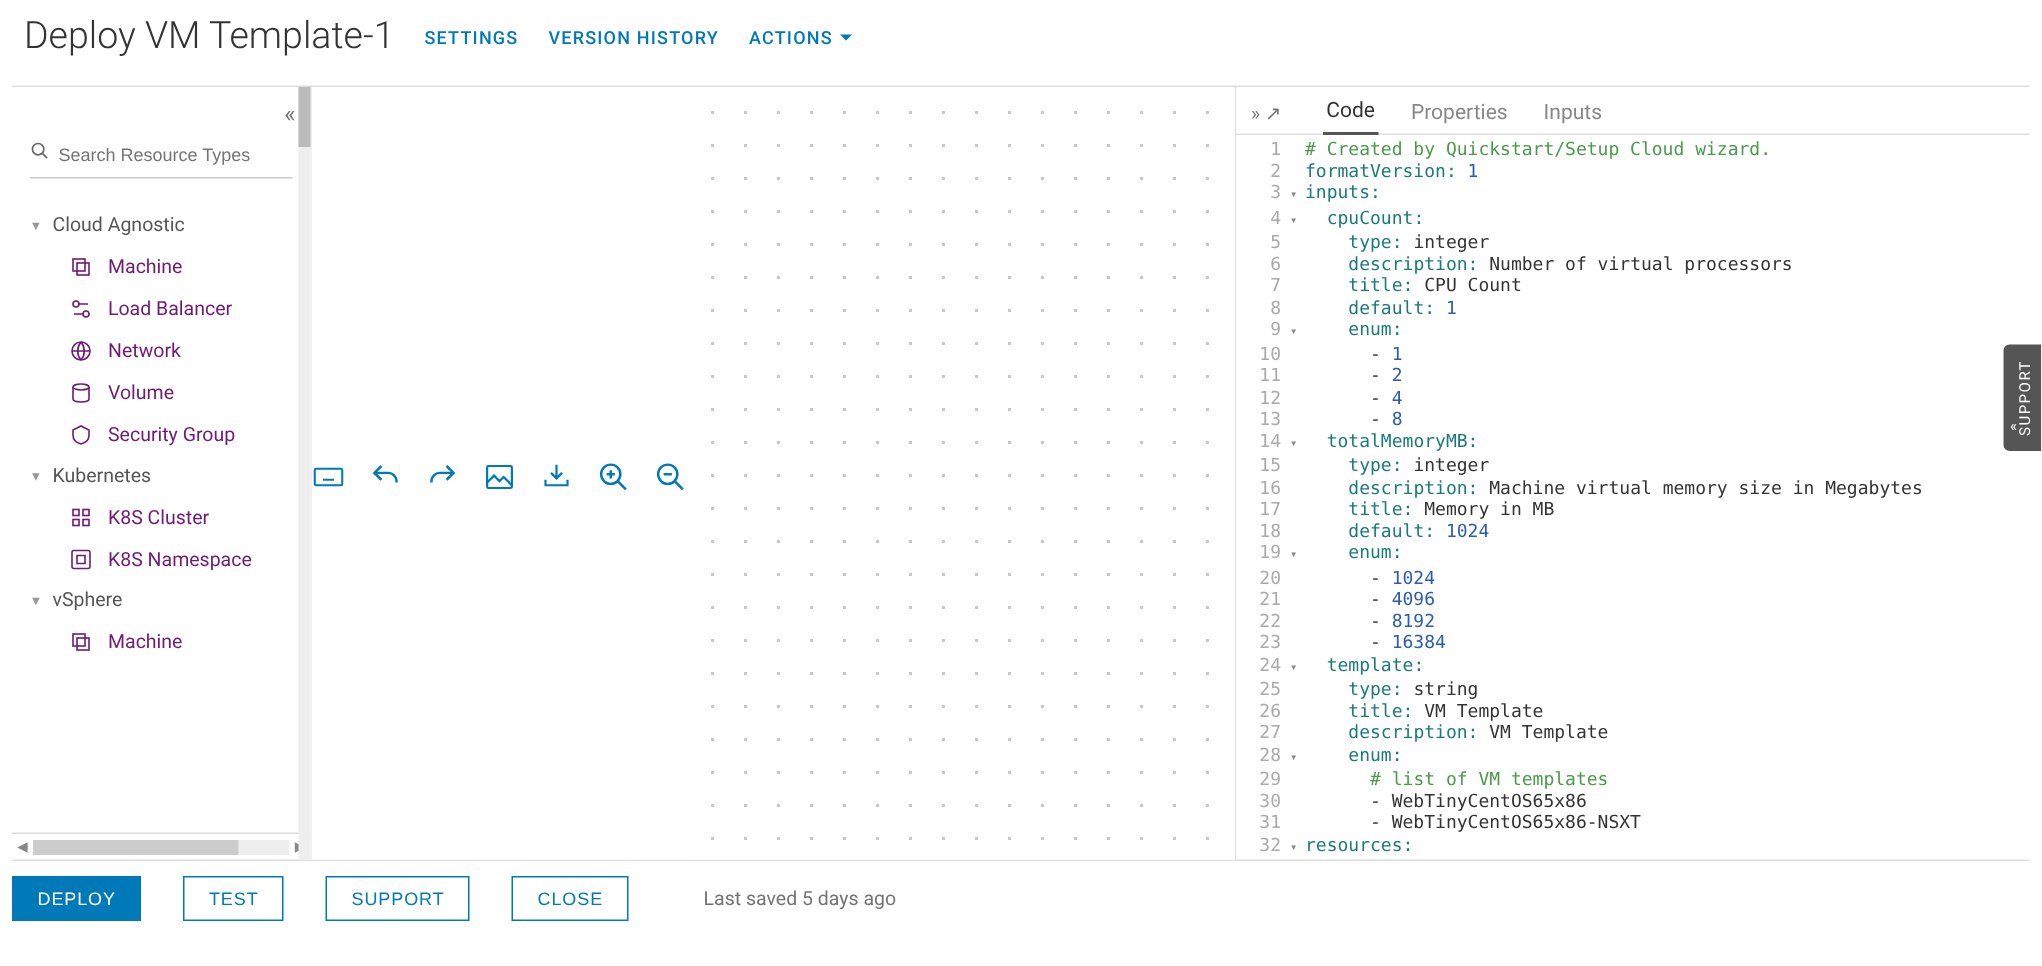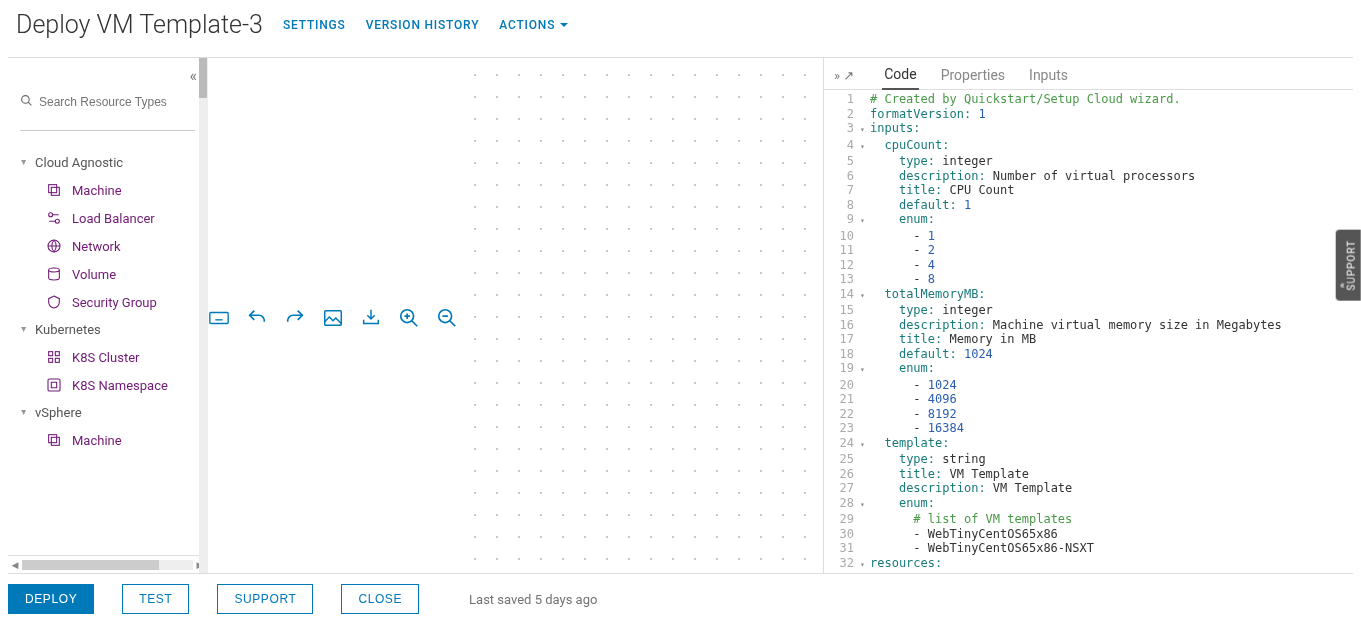--- a/index.html
+++ b/index.html
@@ -5,21 +5,21 @@
 *{box-sizing:border-box;margin:0;padding:0}
 body{font-family:-apple-system,BlinkMacSystemFont,"Segoe UI",Roboto,sans-serif;font-size:13px;color:#333;background:#fff;width:1361px;height:644px;overflow:hidden}
 .header{display:flex;align-items:center;padding:10px 16px 18px 16px;gap:20px}
 .title{font-size:25px;font-weight:300;color:#333}
 .header-link{color:#0079b8;font-size:12px;letter-spacing:0.8px;font-weight:500;cursor:pointer}
 .header-link.dd::after{content:"";display:inline-block;border-top:4px solid #0079b8;border-left:4px solid transparent;border-right:4px solid transparent;margin-left:5px;vertical-align:2px}
 .main{display:flex;height:517px;border-top:1px solid #ddd;border-bottom:1px solid #ddd;margin:0 8px}
 .sidebar{width:200px;display:flex;flex-direction:column;border-right:1px solid #eee;position:relative}
 .collapse{position:absolute;top:8px;right:10px;cursor:pointer;font-size:16px;color:#777}
 .search-wrap{padding:36px 12px 10px 12px}
-.search{display:flex;align-items:center;border-bottom:1px solid #ccc;padding-bottom:20px}
+.search{display:flex;align-items:center;border-bottom:1px solid #ccc;padding-bottom:7px}
 .search input{border:none;outline:none;font-size:12px;flex:1;color:#666;width:100%}
 .search-icon{margin-right:6px;color:#666}
 .tree{flex:1;overflow-y:auto;overflow-x:hidden;padding:8px 0 0 6px}
 .grp{display:flex;align-items:center;padding:6px 8px;font-size:13px;color:#565656;cursor:pointer}
 .grp .chev{margin-right:8px;font-size:10px;color:#999;transform:rotate(90deg);display:inline-block}
 .item{display:flex;align-items:center;padding:6px 8px 6px 32px;font-size:13px;color:#701a75;cursor:pointer;white-space:nowrap}
 .item .ico{margin-right:10px;display:inline-flex;align-items:center;justify-content:center;width:16px;height:16px}
 .hscroll{display:flex;align-items:center;border-top:1px solid #ddd;height:18px}
 .hscroll .arr{width:14px;text-align:center;color:#888;font-size:9px}
 .hscroll .track{flex:1;height:10px;background:#eee;position:relative}
@@ -51,21 +51,21 @@
 .btn{padding:7px 16px;font-size:12px;letter-spacing:0.6px;border:1px solid #0079b8;background:#fff;color:#0079b8;cursor:pointer;font-weight:500}
 .btn.primary{background:#0079b8;color:#fff}
 .status-txt{font-size:13px;color:#737373;margin-left:22px}
 .support-tab{position:fixed;right:0;top:230px;background:#555;color:#fff;writing-mode:vertical-rl;transform:rotate(180deg);padding:10px 4px;font-size:10px;letter-spacing:1px;cursor:pointer;border-radius:0 4px 4px 0}
 .support-tab::before{content:"«";writing-mode:horizontal-tb;display:block;text-align:center;margin-bottom:4px;transform:rotate(180deg)}
 </style>
 </head>
 <body>
 
 <div class="header">
-  <span class="title">Deploy VM Template-3</span>
+  <span class="title">Deploy VM Template-1</span>
   <span class="header-link">SETTINGS</span>
   <span class="header-link">VERSION HISTORY</span>
   <span class="header-link dd">ACTIONS</span>
 </div>
 
 <div class="main">
   <div class="sidebar">
     <span class="collapse">«</span>
     <div class="search-wrap">
       <div class="search">

